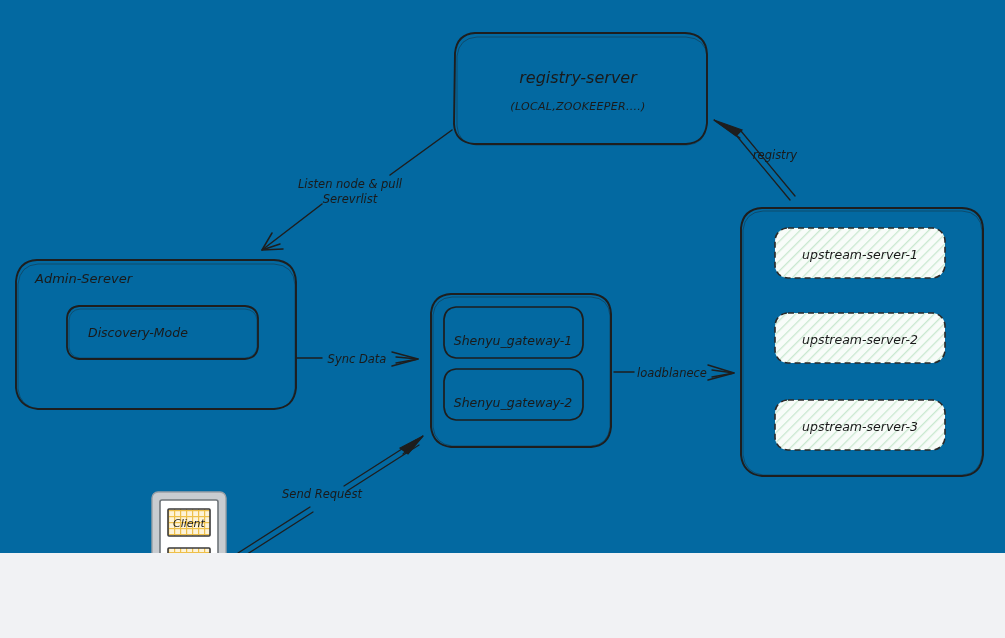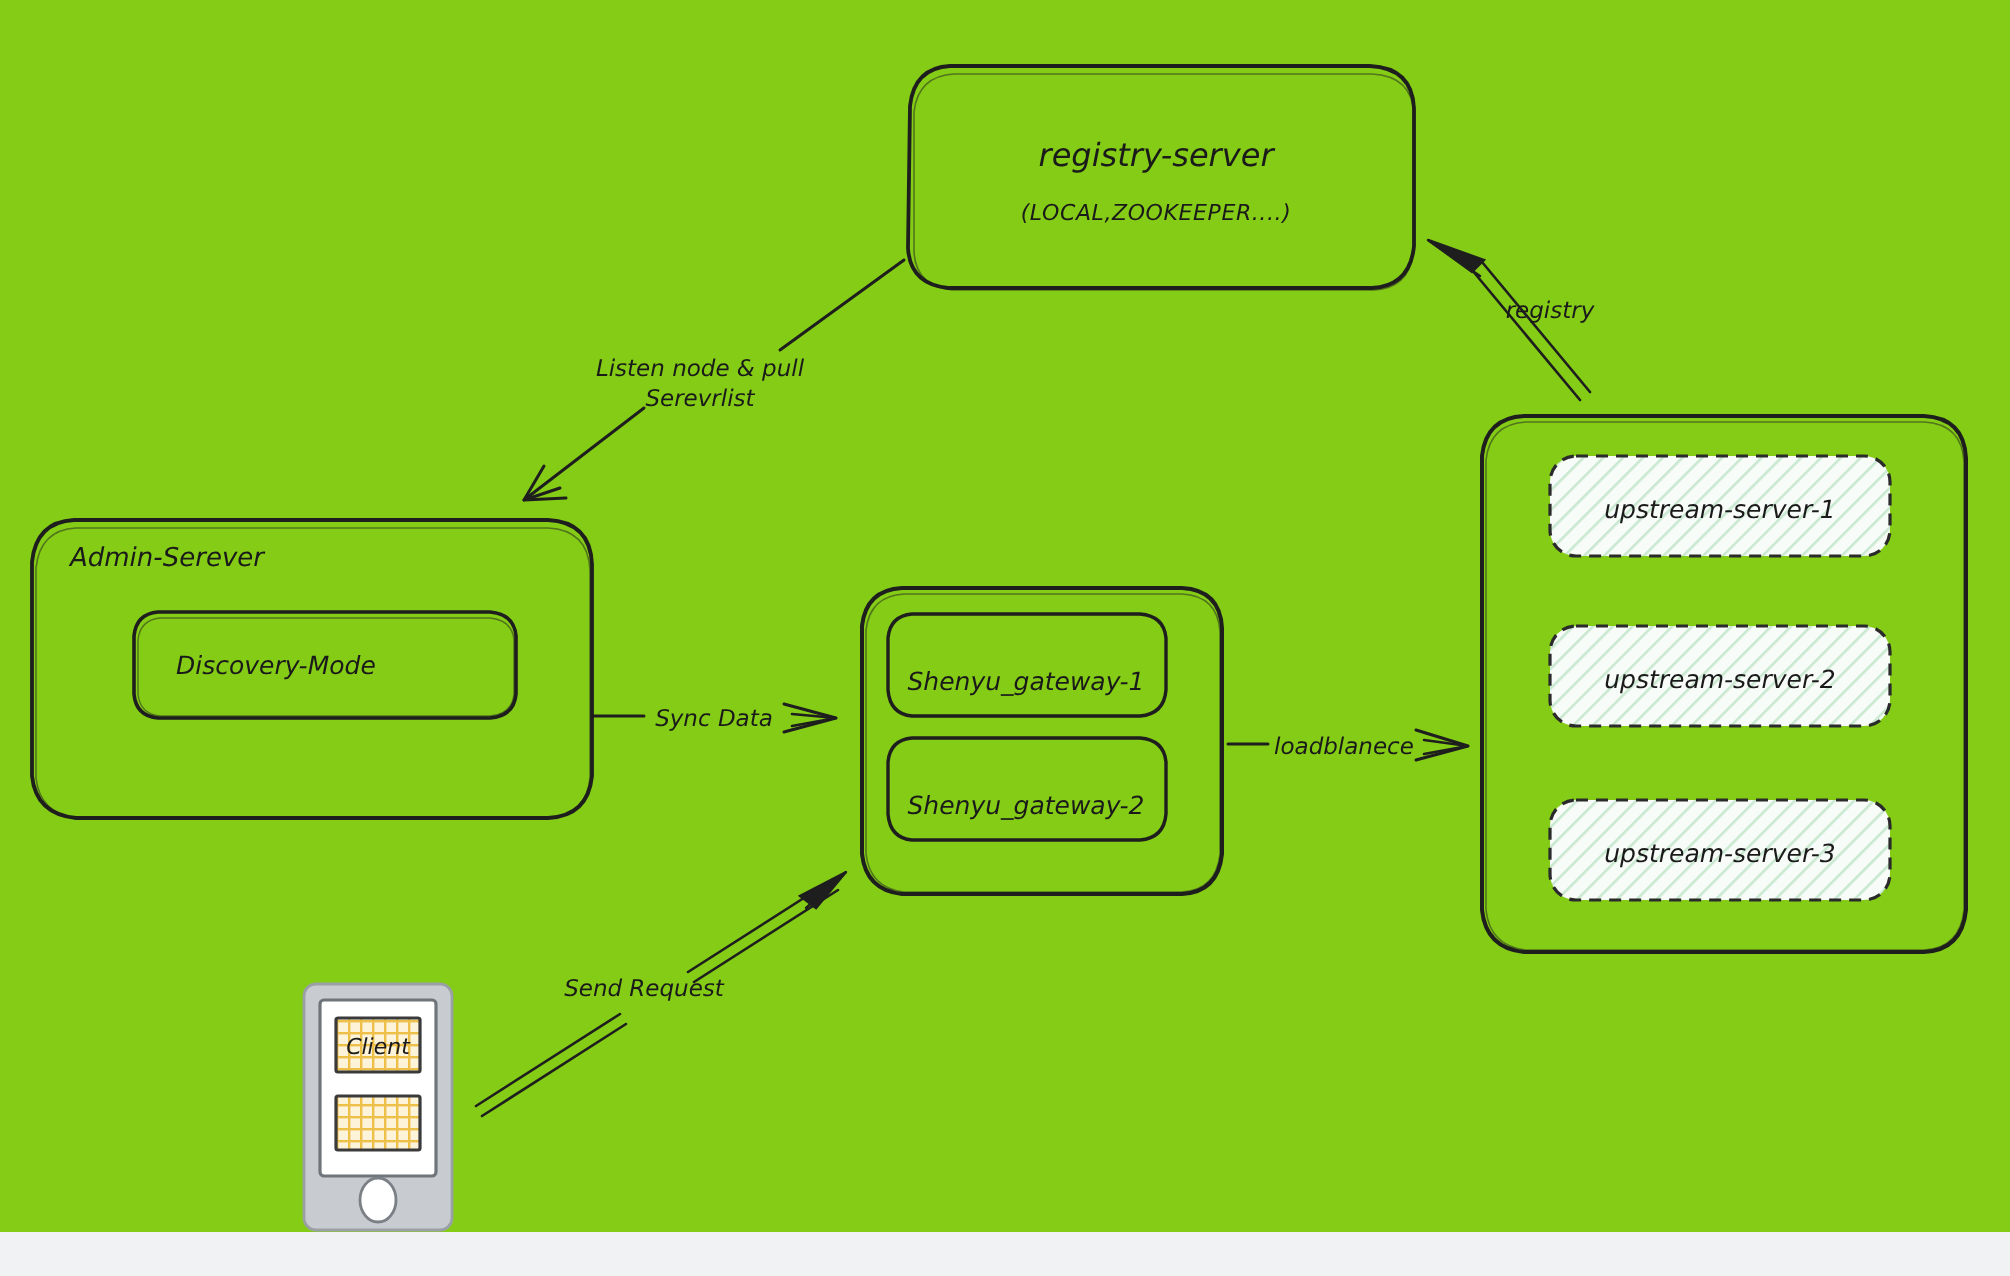--- a/index.html
+++ b/index.html
@@ -7,22 +7,22 @@
     margin: 0;
     padding: 0;
     background: #f1f2f4;
   }
   body {
     font-family: "DejaVu Sans", sans-serif;
   }
   #canvas {
     position: relative;
     width: 1005px;
-    height: 616px;
-    background: #84cc16;
+    height: 553px;
+    background: #0369a1;
     overflow: hidden;
   }
   svg#diagram {
     position: absolute;
     left: 0;
     top: 0;
     width: 1005px;
     height: 638px;
   }
   .hand-text {

